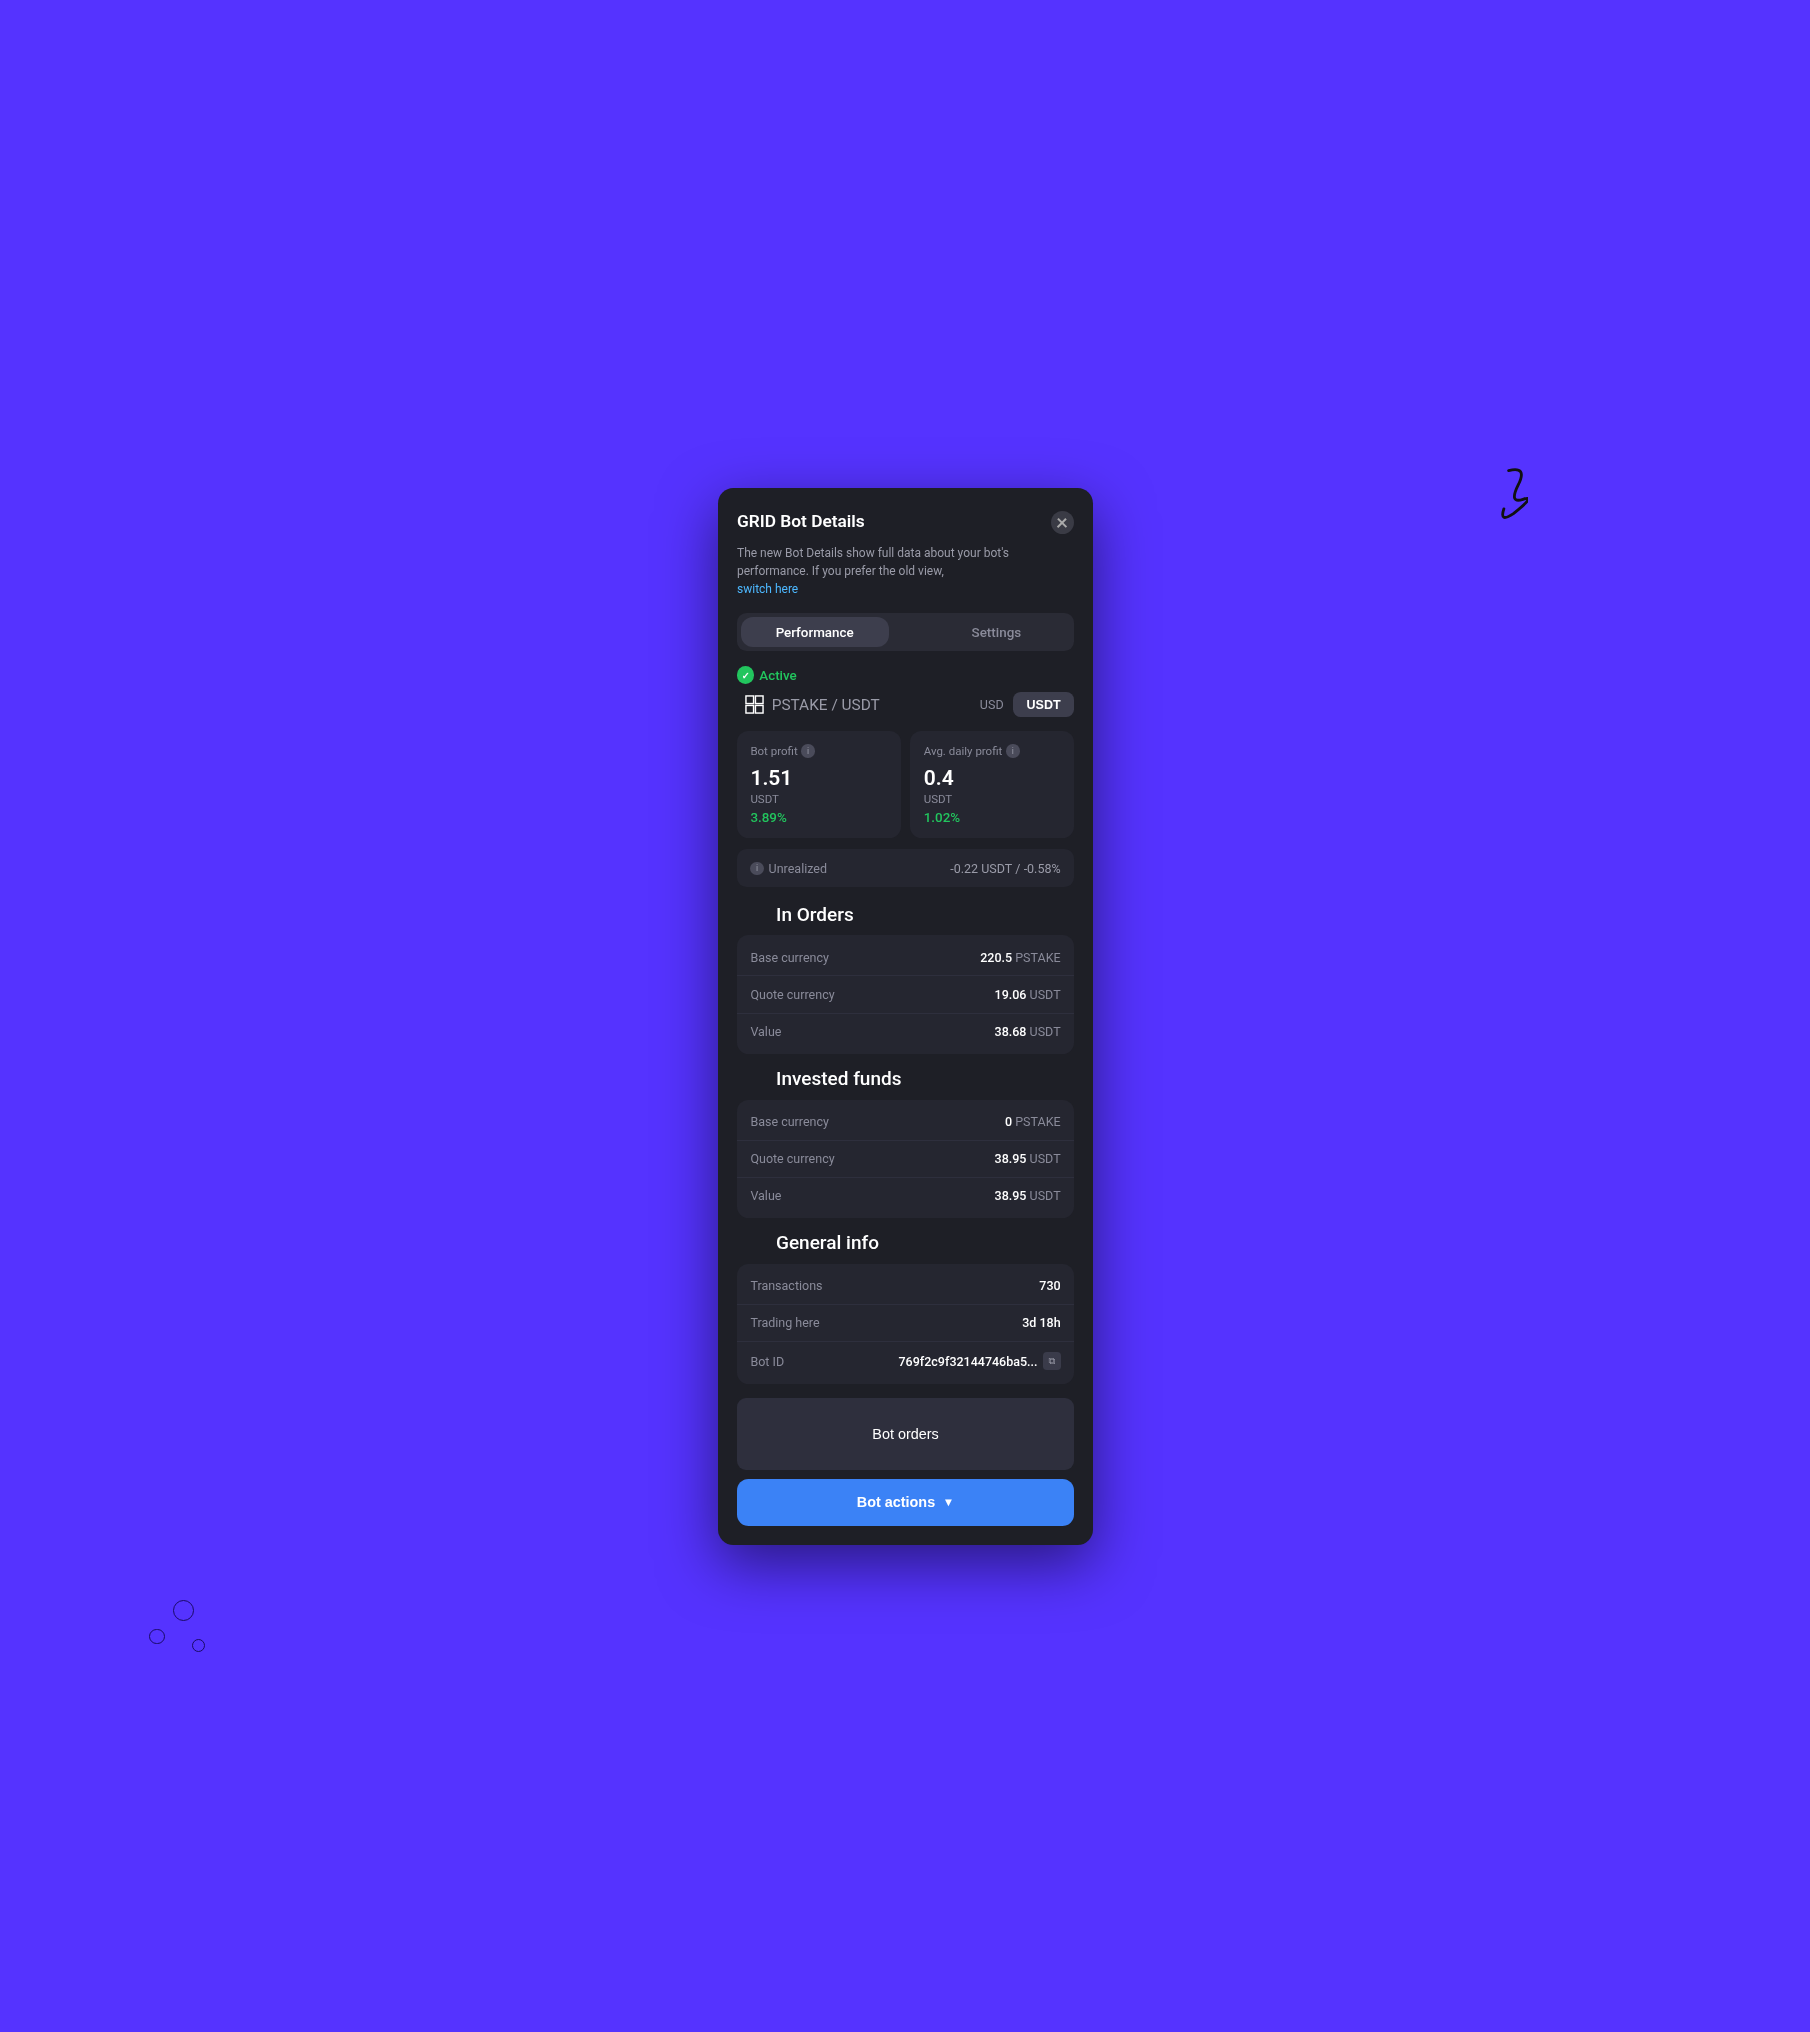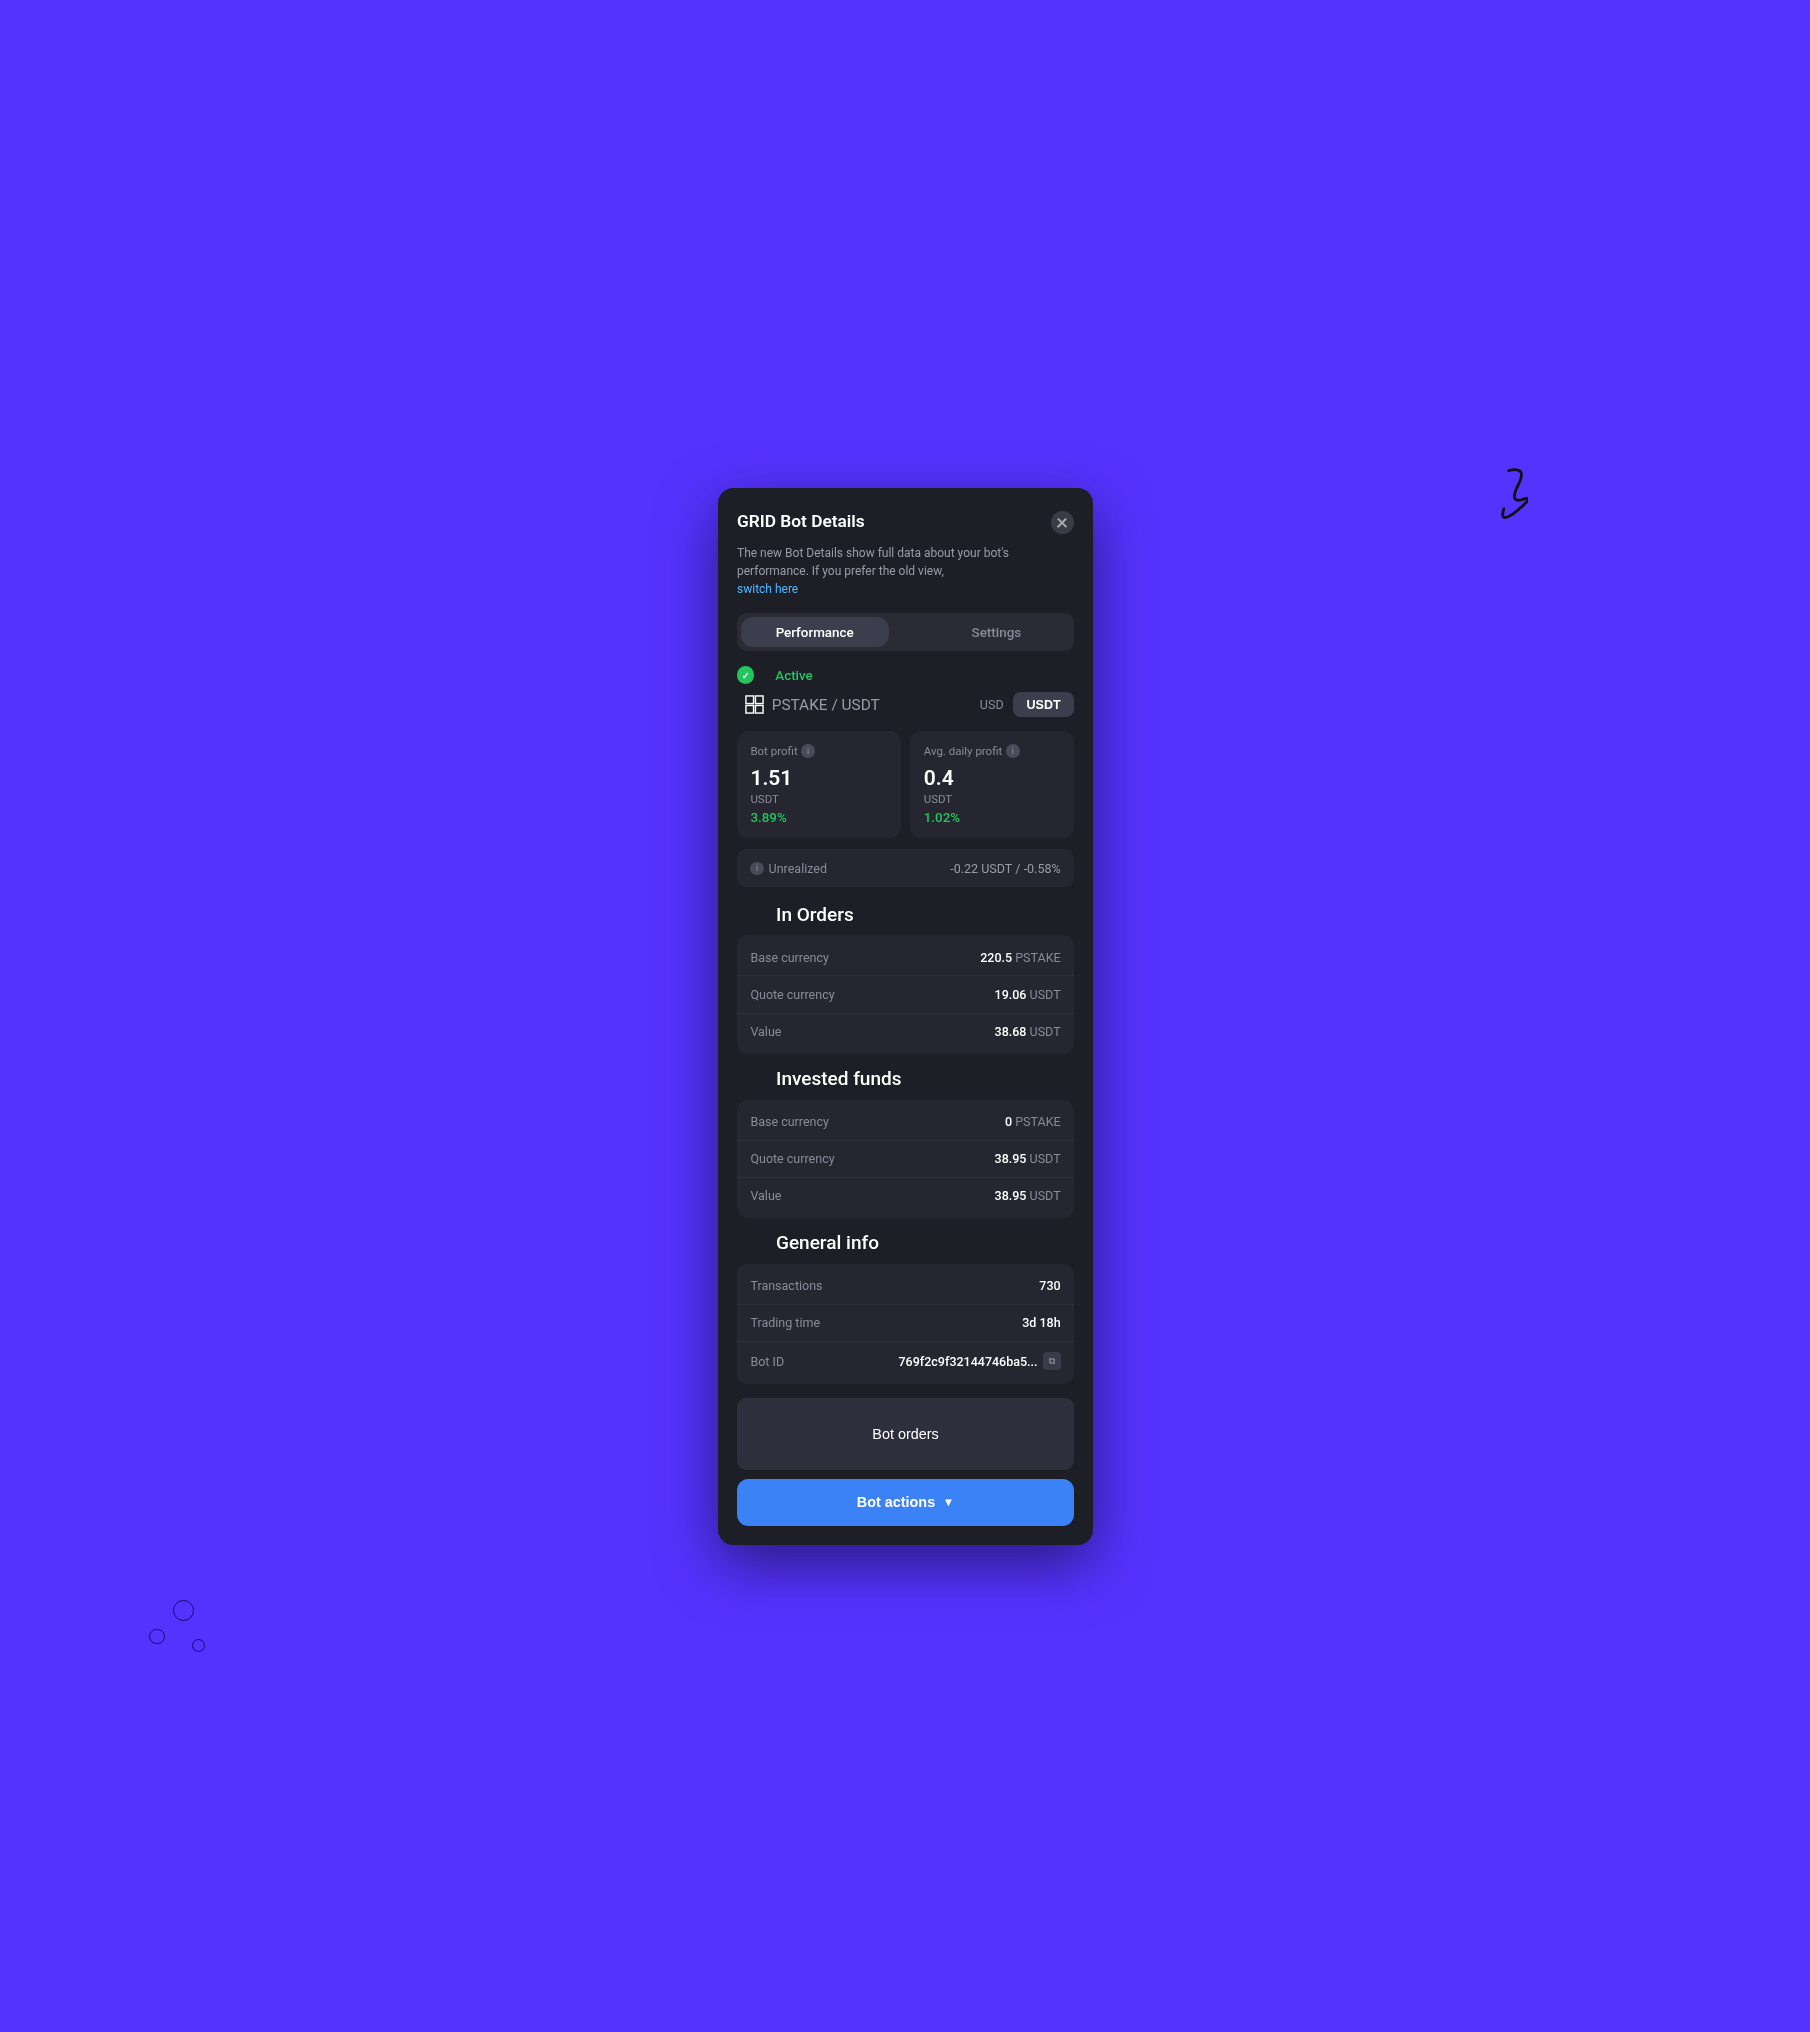--- a/index.html
+++ b/index.html
@@ -113,21 +113,21 @@
 
     .tab.inactive {
       color: #8a8b9a;
       background: transparent;
       padding-left: 34px;
     }
 
     .status-row {
       display: flex;
       align-items: center;
-      gap: 21px;
+      gap: 5px;
       margin-bottom: 8px;
     }
 
     .status-dot {
       width: 17.3px;
       height: 17.3px;
       background: #22c55e;
       border-radius: 50%;
       display: flex;
       align-items: center;
@@ -547,21 +547,21 @@
   </div>
 
   
   <div class="section-title">General info</div>
   <div class="section-card">
     <div class="data-row">
       <span class="row-label">Transactions</span>
       <span class="row-value">730</span>
     </div>
     <div class="data-row">
-      <span class="row-label">Trading time</span>
+      <span class="row-label">Trading here</span>
       <span class="row-value">3d 18h</span>
     </div>
     <div class="data-row">
       <span class="row-label">Bot ID</span>
       <div class="bot-id-row">
         <span class="row-value">769f2c9f32144746ba5...</span>
         <div class="copy-icon">⧉</div>
       </div>
     </div>
   </div>

